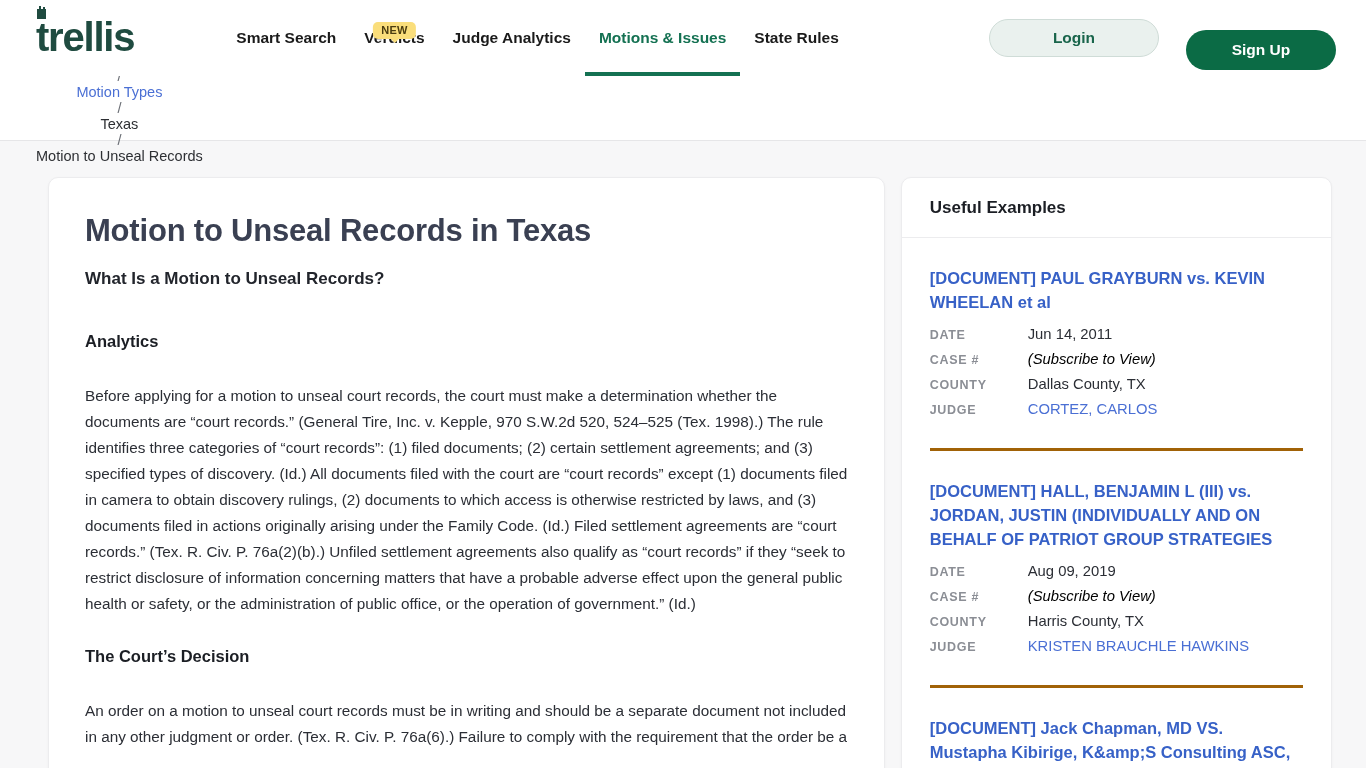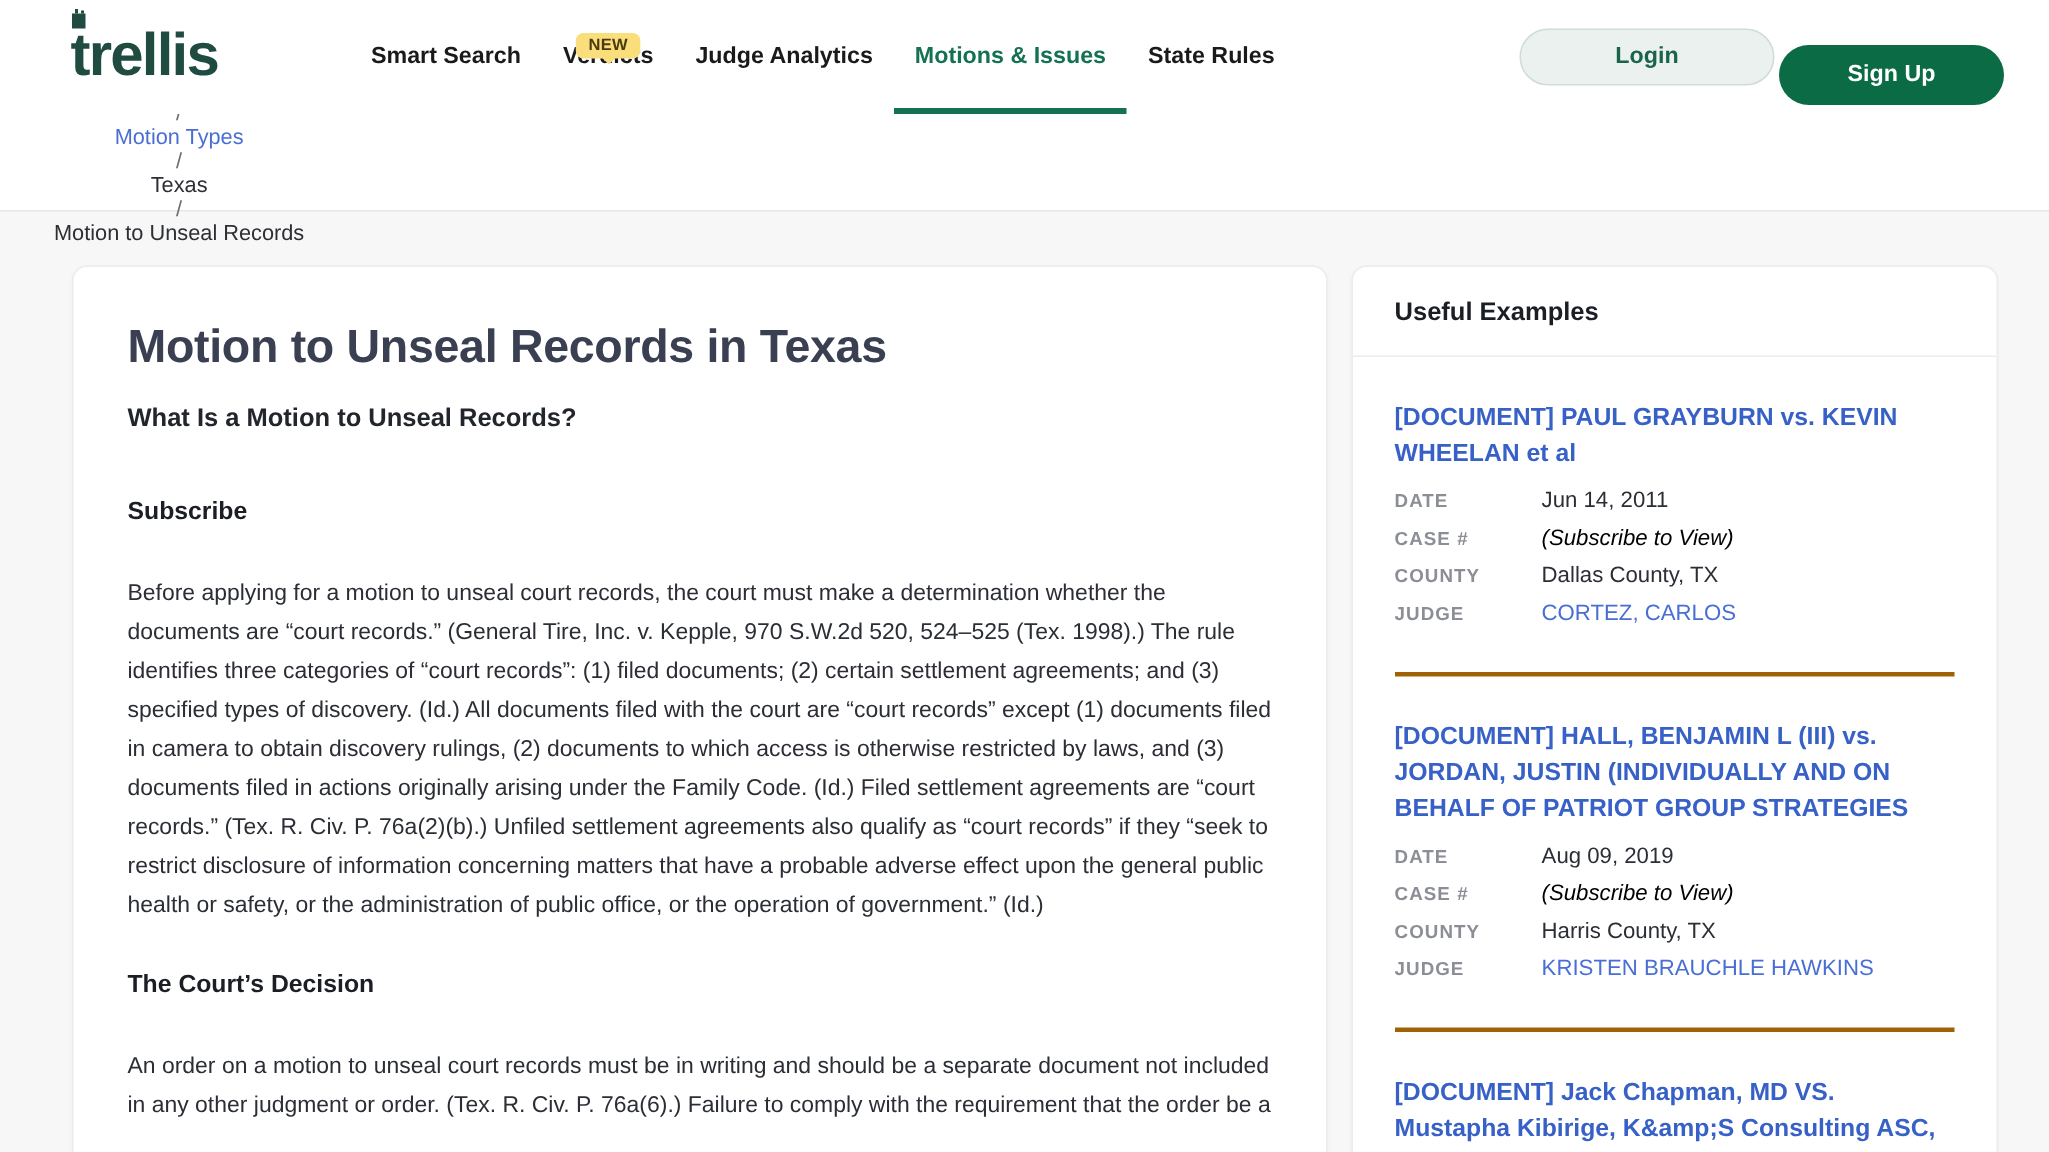--- a/index.html
+++ b/index.html
@@ -21,21 +21,21 @@
     align-items: center;
     padding: 0 30px;
   }
   .logo {
     font-size: 40px;
     font-weight: 700;
     color: #1f4b40;
     letter-spacing: -1.2px;
     line-height: 1;
     position: relative;
-    margin-left: 17px;
+    margin-left: 6px;
     margin-top: -2px;
   }
   .logo .mark {
     position: absolute;
     top: -8px;
     left: 1px;
     width: 9px;
     height: 10px;
     background: #1f4b40;
   }
@@ -102,21 +102,21 @@
     transform: translateX(-50%);
     border-left: 5px solid transparent;
     border-right: 5px solid transparent;
     border-top: 5px solid #fade7b;
   }
 
   .header-actions {
     margin-left: auto;
     display: flex;
     align-items: center;
-    gap: 3px;
+    gap: 27px;
   }
   .btn {
     font-size: 15.5px;
     font-weight: 600;
     border-radius: 22px;
     cursor: pointer;
     display: flex;
     align-items: center;
     justify-content: center;
     border: none;
@@ -292,21 +292,21 @@
     <span class="current">Motion to Unseal Records</span>
   </div>
 </div>
 
 <div class="page">
 
   <div class="card content-card">
     <h1 class="page-title">Motion to Unseal Records in Texas</h1>
     <h2 class="subtitle">What Is a Motion to Unseal Records?</h2>
 
-    <h3 class="section-head">Subscribe</h3>
+    <h3 class="section-head">Analytics</h3>
     <p class="body-text">Before applying for a motion to unseal court records, the court must make a determination whether the documents are “court records.” (General Tire, Inc. v. Kepple, 970 S.W.2d 520, 524–525 (Tex. 1998).) The rule identifies three categories of “court records”: (1) filed documents; (2) certain settlement agreements; and (3) specified types of discovery. (Id.) All documents filed with the court are “court records” except (1) documents filed in camera to obtain discovery rulings, (2) documents to which access is otherwise restricted by laws, and (3) documents filed in actions originally arising under the Family Code. (Id.) Filed settlement agreements are “court records.” (Tex. R. Civ. P. 76a(2)(b).) Unfiled settlement agreements also qualify as “court records” if they “seek to restrict disclosure of information concerning matters that have a probable adverse effect upon the general public health or safety, or the administration of public office, or the operation of government.” (Id.)</p>
 
     <h3 class="section-head section-gap">The Court’s Decision</h3>
     <p class="body-text">An order on a motion to unseal court records must be in writing and should be a separate document not included in any other judgment or order. (Tex. R. Civ. P. 76a(6).) Failure to comply with the requirement that the order be a</p>
   </div>
 
   <div class="card sidebar-card">
     <div class="sidebar-header">
       <div class="sidebar-header-title">Useful Examples</div>
     </div>

